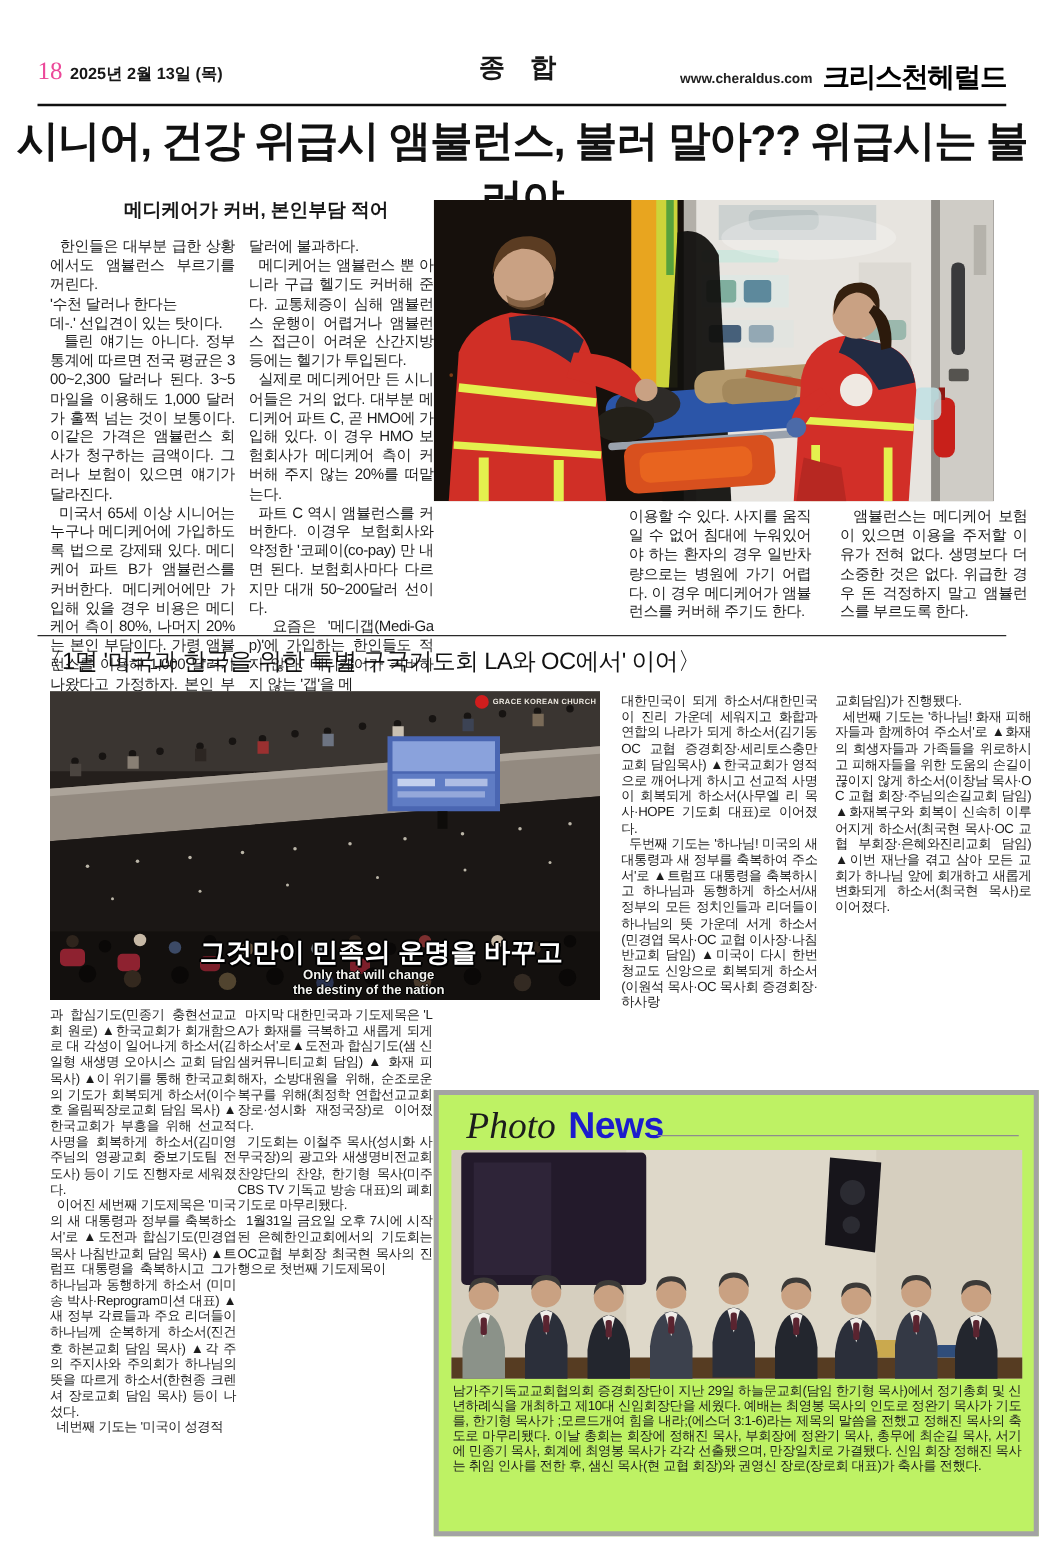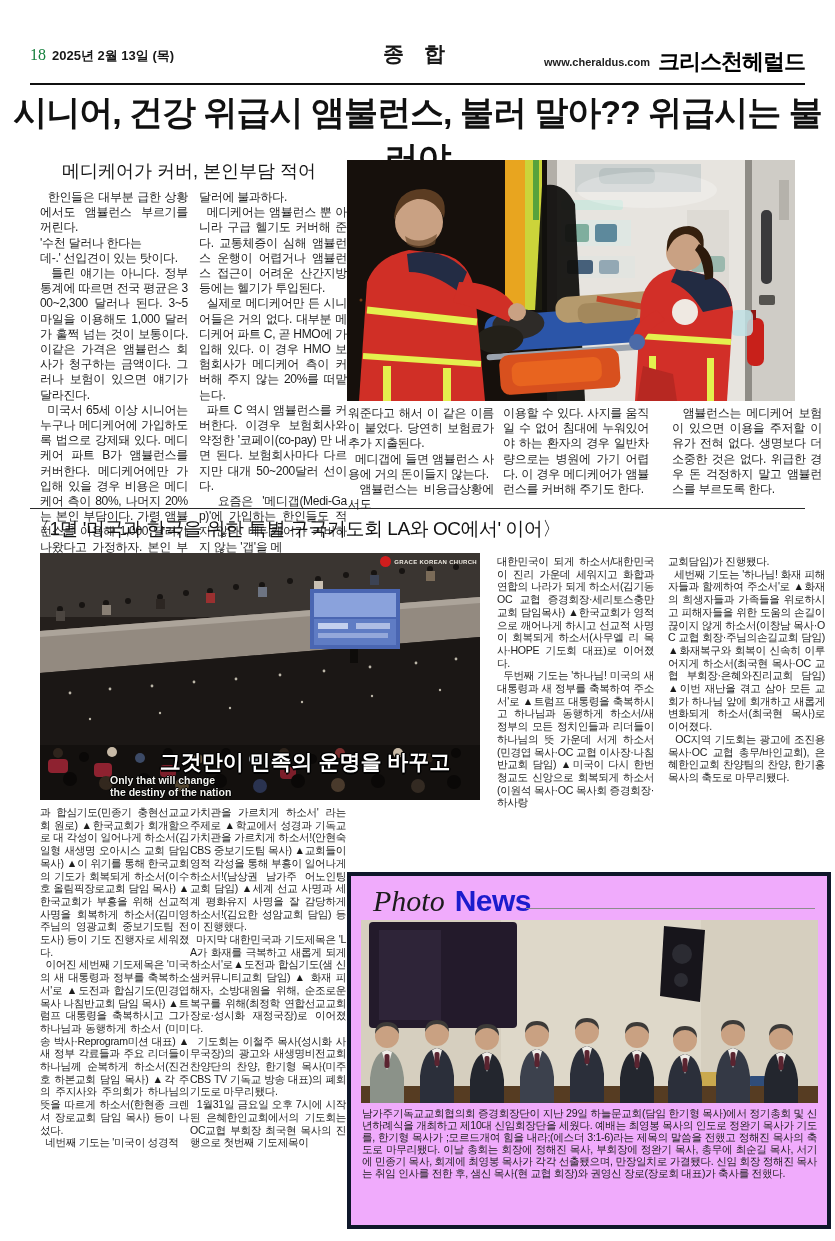--- a/index.html
+++ b/index.html
@@ -1,34 +1,34 @@
 <!DOCTYPE html>
 <html><head>
 <meta charset="utf-8">
 <style>
   html,body { margin:0; padding:0; background:#ffffff; }
   .page { position:relative; width:835px; height:1241px; background:#ffffff;
           font-family:"Liberation Sans", sans-serif; color:#171717; overflow:hidden; }
 
   
   .mh-left  { position:absolute; left:30px; top:46px; white-space:nowrap; }
-  .pgnum    { font-family:"Liberation Serif", serif; font-size:16px; color:#15803d; }
+  .pgnum    { font-family:"Liberation Serif", serif; font-size:20px; color:#ec4899; }
   .date     { font-size:13px; font-weight:bold; margin-left:6px; }
   .mh-center{ position:absolute; left:0; right:0; top:40px; text-align:center;
               font-size:21px; font-weight:800; letter-spacing:7px; }
   .mh-right { position:absolute; right:30px; top:47px; white-space:nowrap; }
   .site     { font-size:11px; font-weight:bold; color:#222; margin-right:8px; vertical-align:3px; }
   .brand    { font-size:22px; font-weight:900; letter-spacing:-1px; color:#000; }
   .header-rule { position:absolute; left:30px; width:775px; top:83px; height:2px; background:#101010; }
 
   
   .headline1 { position:absolute; left:0; right:0; top:90px; margin:0; text-align:center;
                font-size:34px; font-weight:800; letter-spacing:-1px; color:#111; }
-  .subhead   { position:absolute; left:36px; width:306px; top:159px; text-align:center;
-               font-size:18px; font-weight:400; }
+  .subhead   { position:absolute; left:52px; width:306px; top:159px; text-align:center;
+               font-size:15px; font-weight:700; }
 
   .col { position:absolute; text-align:justify; word-break:break-all; color:#1d1d1d; }
   .col .para { white-space:pre-wrap; }
   .a1 { font-size:12px;   line-height:15.2px; letter-spacing:-0.3px; }
   .a2 { font-size:10.6px; line-height:12.7px; letter-spacing:-0.3px; }
 
   .a1c1{ left:40px;  top:190px; width:148px; }
   .a1c2{ left:199px; top:190px; width:148px; }
   .a1c3{ left:348px; top:406px; width:146px; }
   .a1c4{ left:503px; top:406px; width:146px; }
@@ -38,36 +38,36 @@
   .mid-rule { position:absolute; left:30px; width:775px; top:508px; height:1px; background:#2a2a2a; }
 
   
   .headline2 { position:absolute; left:31px; top:516px; margin:0; font-size:19px;
                font-weight:400; letter-spacing:-0.5px; color:#111; }
   .photo2wrap { position:absolute; left:40px; top:553px; width:440px; height:247px; }
   .photo2wrap svg { position:absolute; left:0; top:0; }
   .photo2-kr { position:absolute; left:0; right:0; top:195px; text-align:center; color:#ffffff;
                font-size:21px; font-weight:800; padding-left:90px;
                text-shadow:-1.5px 0 #000,1.5px 0 #000,0 -1.5px #000,0 1.5px #000,1px 1px #000,-1px -1px #000; }
-  .photo2-en { position:absolute; left:0; right:0; top:222px; text-align:left; color:#f2f2ee;
+  .photo2-en { position:absolute; left:0; right:0; top:222px; text-align:center; color:#f2f2ee;
                font-size:10.5px; font-weight:700; line-height:11.5px; padding-left:70px;
                text-shadow:-1px 0 #000,1px 0 #000,0 -1px #000,0 1px #000; }
   .logo-row  { position:absolute; right:3px; top:3px; display:flex; align-items:center; gap:3px; }
   .logo-dot  { width:11px; height:11px; border-radius:50%; background:#d01d1d; }
   .logo-text { font-size:6px; color:#eeeae2; letter-spacing:0.3px; font-weight:bold; }
 
   .a2c4{ left:497px; top:555px; width:157px; }
   .a2c5{ left:668px; top:555px; width:157px; }
   .a2b1{ left:40px;  top:806px; width:149px; }
   .a2b2{ left:190px; top:806px; width:156px; }
   .a2b3{ left:347px; top:806px; width:158px; }
 
   
   .pn-box { position:absolute; left:347px; top:872px; width:484px; height:357px;
-            border:4px solid #0f172a; background:#f0abfc; box-sizing:border-box; }
+            border:4px solid #a3a3a3; background:#bef264; box-sizing:border-box; }
   .pn-title{ position:absolute; left:22px; top:8px; white-space:nowrap; }
   .pn-word1{ font-family:"Liberation Serif", serif; font-style:italic; font-size:30px; color:#1c1c1c; }
   .pn-word2{ font-size:30px; font-weight:800; color:#1c1ccd; margin-left:10px; letter-spacing:-0.5px;
              font-family:"Liberation Sans", sans-serif; }
   .pn-line { position:absolute; left:175px; right:12px; top:32px; height:1px; background:#8d8d8d; }
   .pn-photo{ position:absolute; left:10px; top:44px; width:457px; height:183px; }
   .pn-caption{ position:absolute; left:11px; top:232px; width:455px; font-size:10.6px;
                line-height:11.9px; text-align:justify; word-break:break-all; color:#1d1d1d; letter-spacing:-0.3px; }
 </style>
 </head>
@@ -172,25 +172,20 @@
       <path d="M296 206 L290 241 L330 241 L326 214 Z" fill="#b72822"></path>
       <circle cx="338" cy="92" r="19" fill="#c9a183"></circle>
       <path d="M320 92 Q318 66 342 66 Q360 68 356 90 Q350 74 338 74 Q326 76 320 92 Z" fill="#35200f"></path>
       <path d="M352 84 Q368 92 366 118 L358 120 Q356 98 348 90 Z" fill="#2c1a0c"></path>
       <path d="M310 150 Q290 160 286 176 L296 182 Q304 166 318 160 Z" fill="#d22f28"></path>
       <circle cx="290" cy="182" r="8" fill="#4b6aa8"></circle>
     </g>
     <ellipse cx="300" cy="30" rx="70" ry="18" fill="#ffffff" opacity="0.25"></ellipse>
   </svg>
 
-  <div class="col a1 a1c3">
-      <div class="para">워준다고 해서 이 같은 이름이 붙었다. 당연히 보험료가 추가 지출된다.</div>
-      <div class="para">  메디갭에 들면 앰뷸런스 사용에 거의 돈이들지 않는다.</div>
-      <div class="para">  앰뷸런스는 비응급상황에서도</div>
-    </div>
   <div class="col a1 a1c4">
       <div class="para">이용할 수 있다. 사지를 움직일 수 없어 침대에 누워있어야 하는 환자의 경우 일반차량으로는 병원에 가기 어렵다. 이 경우 메디케어가 앰뷸런스를 커버해 주기도 한다.</div>
     </div>
   <div class="col a1 a1c5">
       <div class="para">  앰뷸런스는 메디케어 보험이 있으면 이용을 주저할 이유가 전혀 없다. 생명보다 더 소중한 것은 없다. 위급한 경우 돈 걱정하지 말고 앰뷸런스를 부르도록 한다.</div>
     </div>
 
   <div class="mid-rule"></div>
 
   <h2 class="headline2">〈1면 '미국과 한국을 위한 특별 구국기도회 LA와 OC에서' 이어〉</h2>
@@ -300,29 +295,27 @@
     </div>
   </div>
 
   <div class="col a2 a2c4">
       <div class="para">대한민국이 되게 하소서/대한민국이 진리 가운데 세워지고 화합과 연합의 나라가 되게 하소서(김기동 OC 교협 증경회장·세리토스충만교회 담임목사) ▲한국교회가 영적으로 깨어나게 하시고 선교적 사명이 회복되게 하소서(사무엘 리 목사·HOPE 기도회 대표)로 이어졌다.</div>
       <div class="para">  두번째 기도는 '하나님! 미국의 새 대통령과 새 정부를 축복하여 주소서'로 ▲트럼프 대통령을 축복하시고 하나님과 동행하게 하소서/새 정부의 모든 정치인들과 리더들이 하나님의 뜻 가운데 서게 하소서(민경엽 목사·OC 교협 이사장·나침반교회 담임) ▲미국이 다시 한번 청교도 신앙으로 회복되게 하소서(이원석 목사·OC 목사회 증경회장·하사랑</div>
     </div>
   <div class="col a2 a2c5">
       <div class="para">교회담임)가 진행됐다.</div>
       <div class="para">  세번째 기도는 '하나님! 화재 피해자들과 함께하여 주소서'로 ▲화재의 희생자들과 가족들을 위로하시고 피해자들을 위한 도움의 손길이 끊이지 않게 하소서(이창남 목사·OC 교협 회장·주님의손길교회 담임) ▲화재복구와 회복이 신속히 이루어지게 하소서(최국현 목사·OC 교협 부회장·은혜와진리교회 담임) ▲이번 재난을 겪고 삼아 모든 교회가 하나님 앞에 회개하고 새롭게 변화되게 하소서(최국현 목사)로 이어졌다.</div>
-      <div class="para">  OC지역 기도회는 광고에 조진용 목사·OC 교협 총무/바인교회), 은혜한인교회 찬양팀의 찬양, 한기홍 목사의 축도로 마무리됐다.</div>
     </div>
   <div class="col a2 a2b1">
       <div class="para">과 합심기도(민종기 충현선교교회 원로) ▲한국교회가 회개함으로 대 각성이 일어나게 하소서(김일형 새생명 오아시스 교회 담임 목사) ▲이 위기를 통해 한국교회의 기도가 회복되게 하소서(이수호 올림픽장로교회 담임 목사) ▲한국교회가 부흥을 위해 선교적 사명을 회복하게 하소서(김미영 주님의 영광교회 중보기도팀 전도사) 등이 기도 진행자로 세워졌다.</div>
       <div class="para">  이어진 세번째 기도제목은 '미국의 새 대통령과 정부를 축복하소서'로 ▲도전과 합심기도(민경엽 목사 나침반교회 담임 목사) ▲트럼프 대통령을 축복하시고 그가 하나님과 동행하게 하소서 (미미송 박사·Reprogram미션 대표) ▲새 정부 각료들과 주요 리더들이 하나님께 순복하게 하소서(진건호 하본교회 담임 목사) ▲각 주의 주지사와 주의회가 하나님의 뜻을 따르게 하소서(한현종 크렌셔 장로교회 담임 목사) 등이 나섰다.</div>
       <div class="para">  네번째 기도는 '미국이 성경적</div>
     </div>
   <div class="col a2 a2b2">
-      <div class="para">가치관을 가르치게 하소서' 라는 주제로 ▲학교에서 성경과 기독교 가치관을 가르치게 하소서!(안현숙 CBS 중보기도팀 목사) ▲교회들이 영적 각성을 통해 부흥이 일어나게 하소서!(남상권 남가주 어노인팅 교회 담임) ▲세계 선교 사명과 세계 평화유지 사명을 잘 감당하게 하소서!(김요한 성암교회 담임) 등이 진행했다.</div>
       <div class="para">  마지막 대한민국과 기도제목은 'LA가 화재를 극복하고 새롭게 되게 하소서'로▲도전과 합심기도(샘 신 샘커뮤니티교회 담임) ▲ 화재 피해자, 소방대원을 위해, 순조로운 복구를 위해(최정학 연합선교교회 장로·성시화 재정국장)로 이어졌다.</div>
       <div class="para">  기도회는 이철주 목사(성시화 사무국장)의 광고와 새생명비전교회 찬양단의 찬양, 한기형 목사(미주 CBS TV 기독교 방송 대표)의 폐회기도로 마무리됐다.</div>
       <div class="para">  1월31일 금요일 오후 7시에 시작된 은혜한인교회에서의 기도회는 OC교협 부회장 최국현 목사의 진행으로 첫번째 기도제목이</div>
     </div>
 
   <div class="pn-box">
     <div class="pn-title">
       <span class="pn-word1">Photo</span><span class="pn-word2">News</span>
     </div>
     <div class="pn-line"></div>

